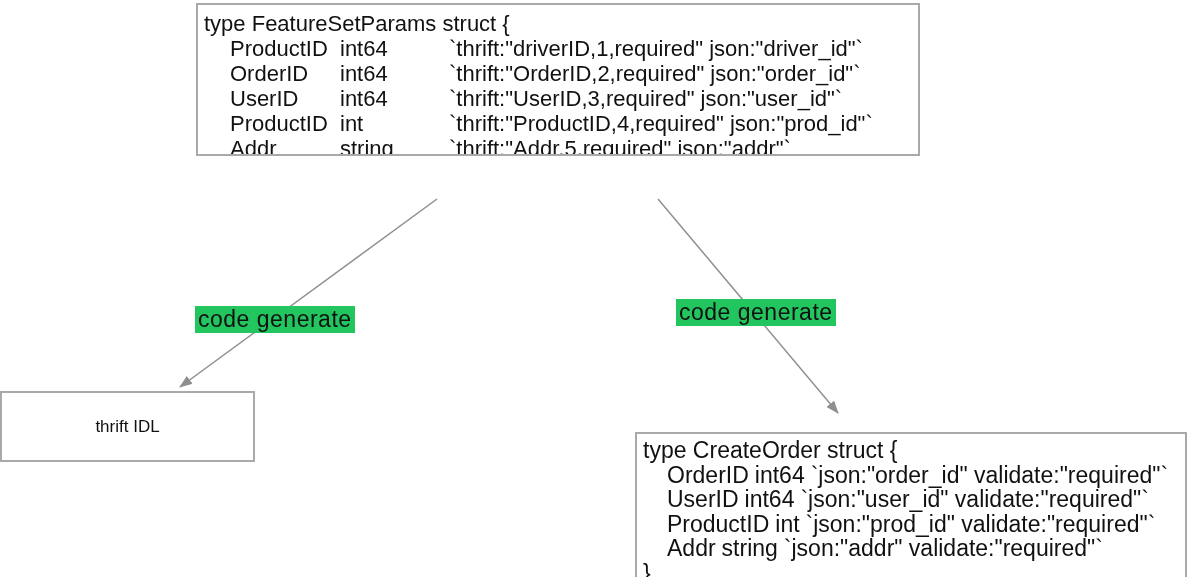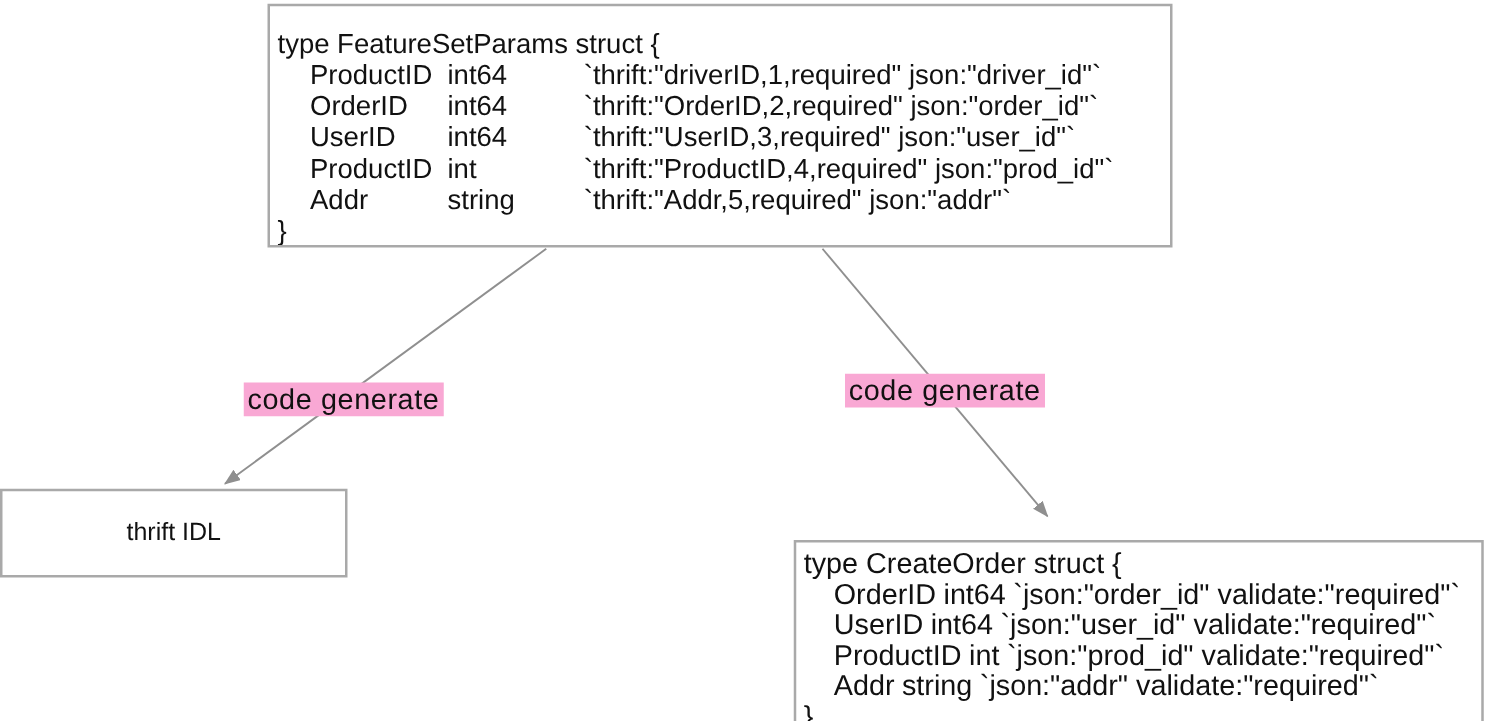--- a/index.html
+++ b/index.html
@@ -27,25 +27,25 @@
   .struct-box {
     position: absolute;
     background: #ffffff;
     border: 2px solid #a9a9a9;
     box-sizing: border-box;
     white-space: nowrap;
     z-index: 2;
     overflow: hidden;
   }
   #source-struct-box {
-    left: 214px;
+    left: 196px;
     top: 3px;
     width: 724px;
-    height: 195px;
-    padding: 17px 8px 0 6px;
+    height: 153px;
+    padding: 6px 8px 0 6px;
     font-size: 22px;
     line-height: 25px;
   }
   #source-struct-box .field-row {
     display: flex;
     margin-left: 26px;
   }
   #source-struct-box .fname { width: 110px; flex: none; }
   #source-struct-box .ftype { width: 109px; flex: none; }
   #generated-struct-box {
@@ -58,30 +58,30 @@
     line-height: 24.5px;
   }
   #generated-struct-box .field-row {
     display: flex;
     margin-left: 24px;
     column-gap: 6px;
   }
   #thrift-idl-box {
     left: 0px;
     top: 391px;
-    width: 278px;
+    width: 255px;
     height: 71px;
     display: flex;
     align-items: center;
     justify-content: center;
-    font-size: 20px;
+    font-size: 17px;
   }
   .edge-label {
     position: absolute;
-    background: #f9a8d4;
+    background: #22c55e;
     font-size: 23px;
     letter-spacing: 0.5px;
     padding: 0 3px;
     z-index: 3;
     white-space: nowrap;
   }
   #edge-label-left { left: 195px; top: 306px; }
   #edge-label-right { left: 676px; top: 299px; }
 </style>
 </head>

